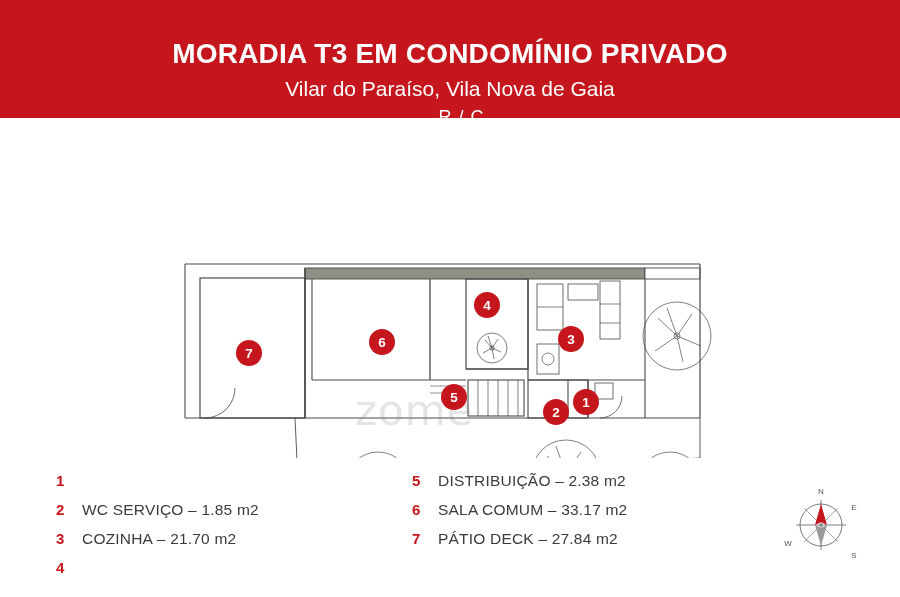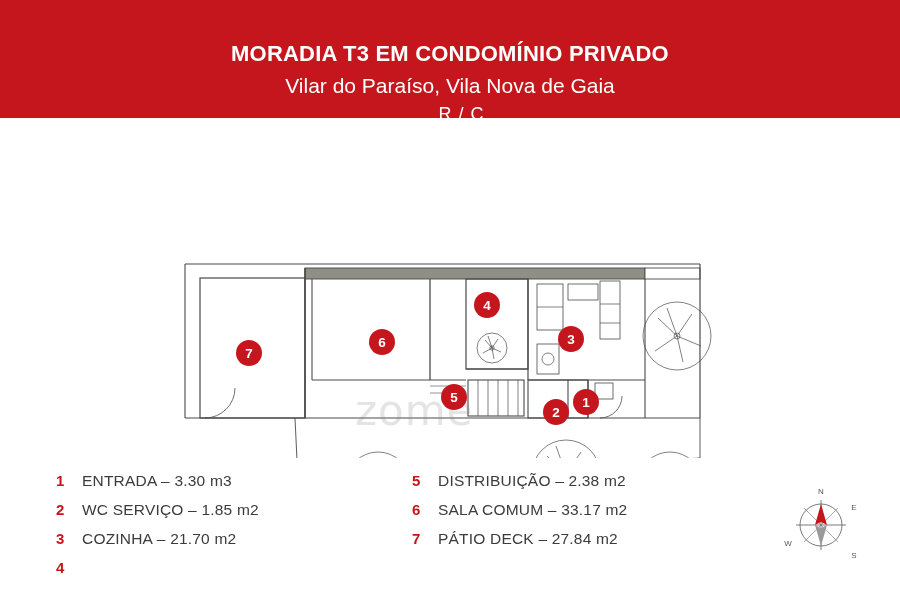--- a/index.html
+++ b/index.html
@@ -22,21 +22,21 @@
     background: #c4161c;
     color: #ffffff;
     display: flex;
     flex-direction: column;
     align-items: center;
     justify-content: center;
     box-sizing: border-box;
     padding-top: 6px;
   }
   .header .title {
-    font-size: 22px;
+    font-size: 28px;
     font-weight: bold;
     letter-spacing: 0.2px;
     line-height: 1.1;
     text-align: right;
     margin-top: 43px;
   }
   .header .subtitle {
     font-size: 21px;
     font-weight: normal;
     margin-top: 7px;
@@ -249,21 +249,20 @@
   <div class="marker" style="left:441px;top:266px;">5</div>
   <div class="marker" style="left:369px;top:211px;">6</div>
   <div class="marker" style="left:236px;top:222px;">7</div>
 </div>
 
 <div class="legend">
 
   <div class="legend-col col1">
     <div class="legend-row">
       <span class="legend-num">1</span>
-      <span class="legend-label">ENTRADA – 3.30 m3</span>
     </div>
     <div class="legend-row">
       <span class="legend-num">2</span>
       <span class="legend-label">WC SERVIÇO – 1.85 m2</span>
     </div>
     <div class="legend-row">
       <span class="legend-num">3</span>
       <span class="legend-label">COZINHA – 21.70 m2</span>
     </div>
     <div class="legend-row">

